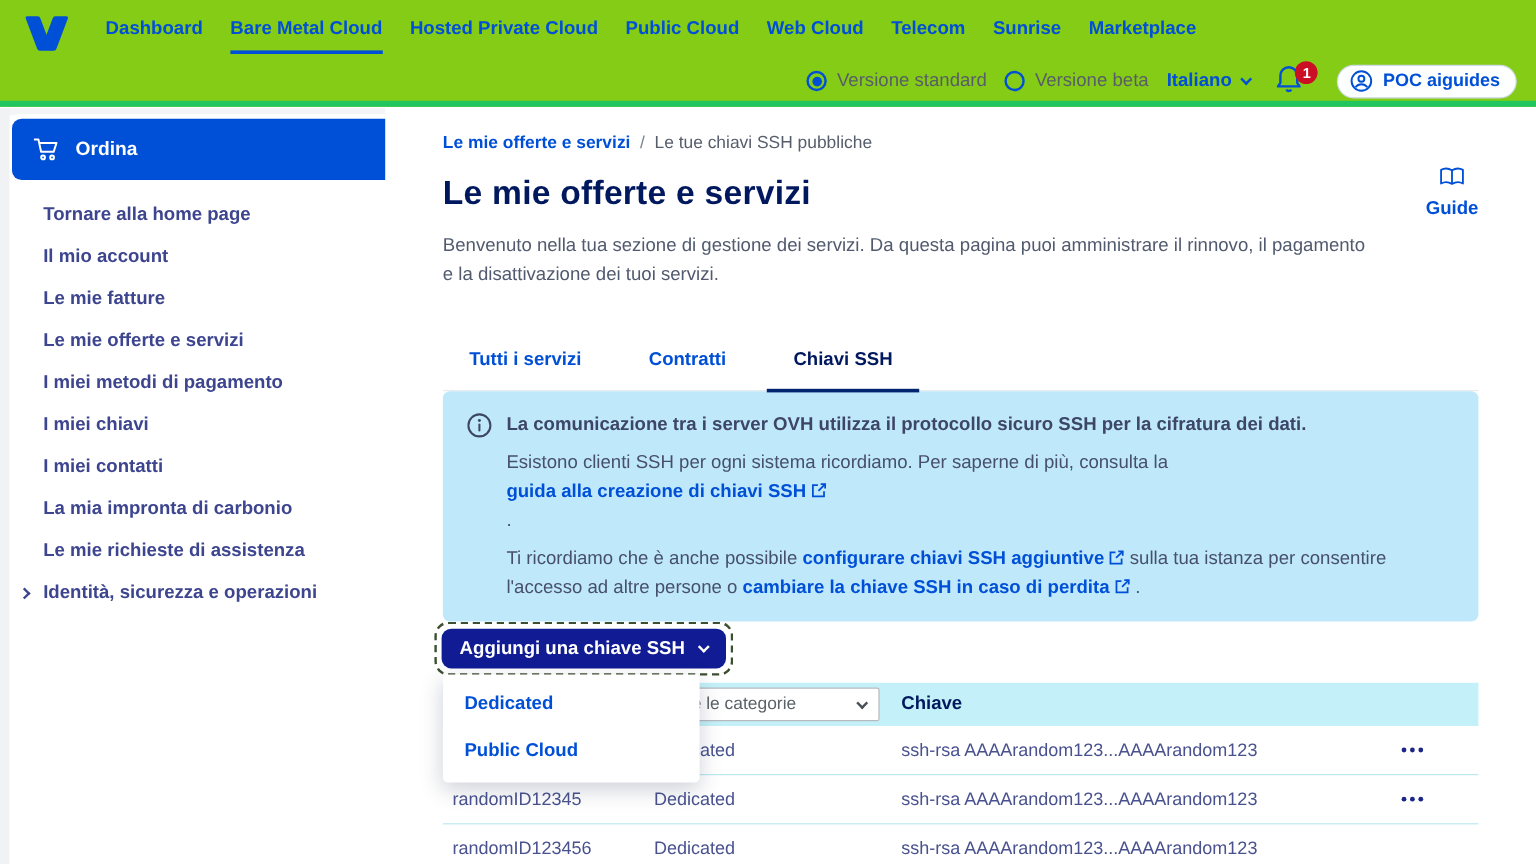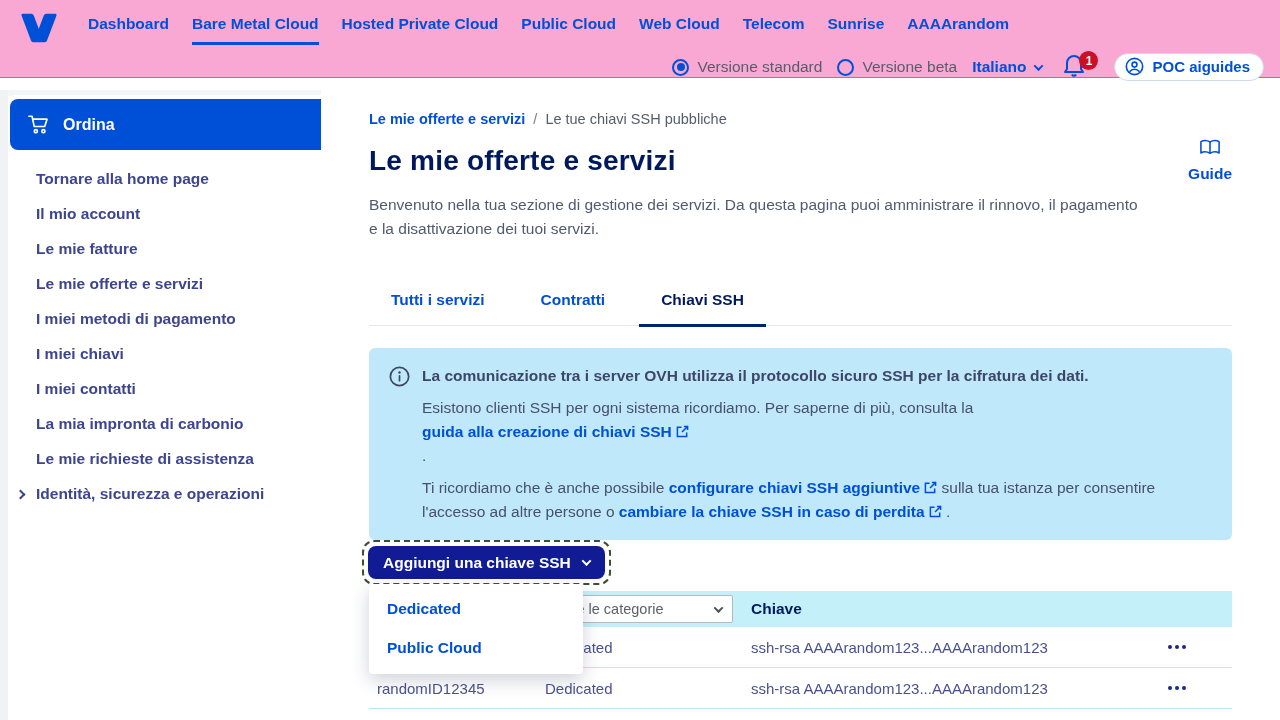--- a/index.html
+++ b/index.html
@@ -1,21 +1,21 @@
 <!DOCTYPE html>
 <html><head>
 <meta charset="utf-8">
 <style>
   * { margin:0; padding:0; box-sizing:border-box; }
   html,body { background:#fff; }
   body { font-family:"Liberation Sans", sans-serif; }
   .page { position:relative; width:1280px; height:720px; background:#fff; overflow:hidden; }
 
   
-  .topbar { position:absolute; left:0; top:0; right:0; height:78px; background:#f9a8d4; border-bottom:1px solid #22c55e; z-index:20; }
+  .topbar { position:absolute; left:0; top:0; right:0; height:89px; background:#84cc16; border-bottom:5px solid #22c55e; z-index:20; }
   .substrip { position:absolute; left:0; top:90px; right:0; height:6px; background:#f4f5f6; }
   .logo { position:absolute; left:16px; top:6px; }
   .mainnav { position:absolute; left:88px; top:0; height:47px; display:flex; align-items:stretch; gap:23px; }
   .nav-item { position:relative; display:flex; align-items:center; color:#0050d7; font-weight:700; font-size:15.5px; cursor:pointer; text-decoration:none; }
   .nav-item.active:after { content:""; position:absolute; left:0; right:0; bottom:2px; height:3px; background:#0050d7; }
   .utilrow { position:absolute; right:16px; top:53px; display:flex; align-items:center; gap:15px; }
   .radio-opt { display:flex; align-items:center; gap:8px; color:#585e68; font-size:15.5px; cursor:pointer; }
   .radio { width:17px; height:17px; border:2px solid #0050d7; border-radius:50%; display:flex; align-items:center; justify-content:center; }
   .radio .r-dot { width:8px; height:8px; border-radius:50%; background:#0050d7; }
   .lang { display:flex; align-items:center; gap:9px; color:#0050d7; font-weight:700; font-size:15.5px; cursor:pointer; }
@@ -44,21 +44,21 @@
   .title-row { display:flex; justify-content:space-between; align-items:center; margin-top:12px; }
   h1.page-title { font-size:28px; color:#00185e; font-weight:700; letter-spacing:.2px; }
   .guide-link { display:flex; align-items:center; gap:9px; color:#0050d7; font-weight:700; font-size:15.5px; cursor:pointer;flex-direction:column; }
   .desc { margin-top:10px; max-width:778px; font-size:15.5px; line-height:24px; color:#515a6e; }
 
   .tabs { display:flex; margin-top:42px; border-bottom:1px solid #e8e9ea; }
   .tab { position:relative; padding:8px 22px 16px; margin-right:12px; font-weight:700; font-size:15.5px; color:#0050d7; cursor:pointer; }
   .tab.active { color:#00185e; }
   .tab.active:after { content:""; position:absolute; left:0; right:0; bottom:-2px; height:3px; background:#00256e; }
 
-  .infobox { margin-top:22px; background:#bfe9fa; border-radius:6px; padding:16px 24px 16px 20px; display:flex; gap:12px; }
+  .infobox { background:#bfe9fa; border-radius:6px; padding:16px 24px 16px 20px; display:flex; gap:12px; }
   .ib-text { flex:1; }
   .ib-title { font-weight:700; color:#3e4668; font-size:15.5px; line-height:24px; }
   .ib-p { margin-top:8px; color:#47506b; font-size:15.5px; line-height:24px; }
   .ib-link { color:#0050d7; font-weight:700; cursor:pointer; white-space:nowrap; }
   .ib-dot { display:block; }
   .ext { vertical-align:-1px; margin-left:4px; }
 
   .actions { position:relative; margin-top:7px; height:34px; z-index:10; }
   .add-wrap { position:absolute; left:-7px; top:-7px; border:2px dashed #3c4f31; border-radius:12px; padding:4px; }
   .add-btn { height:33px; background:#111c94; color:#fff; border:none; border-radius:8px; display:flex; align-items:center; gap:12px; padding:0 15px; font-family:inherit; font-weight:700; font-size:15.5px; cursor:pointer; }
@@ -89,21 +89,21 @@
     </span>
 
     <nav class="mainnav">
       <a class="nav-item">Dashboard</a>
       <a class="nav-item active">Bare Metal Cloud</a>
       <a class="nav-item">Hosted Private Cloud</a>
       <a class="nav-item">Public Cloud</a>
       <a class="nav-item">Web Cloud</a>
       <a class="nav-item">Telecom</a>
       <a class="nav-item">Sunrise</a>
-      <a class="nav-item">AAAArandom</a>
+      <a class="nav-item">Marketplace</a>
     </nav>
 
     <div class="utilrow">
       <label class="radio-opt">
         <span class="radio">
             <span class="r-dot"></span>
           </span>
         <span>Versione standard</span>
       </label>
       <label class="radio-opt">

